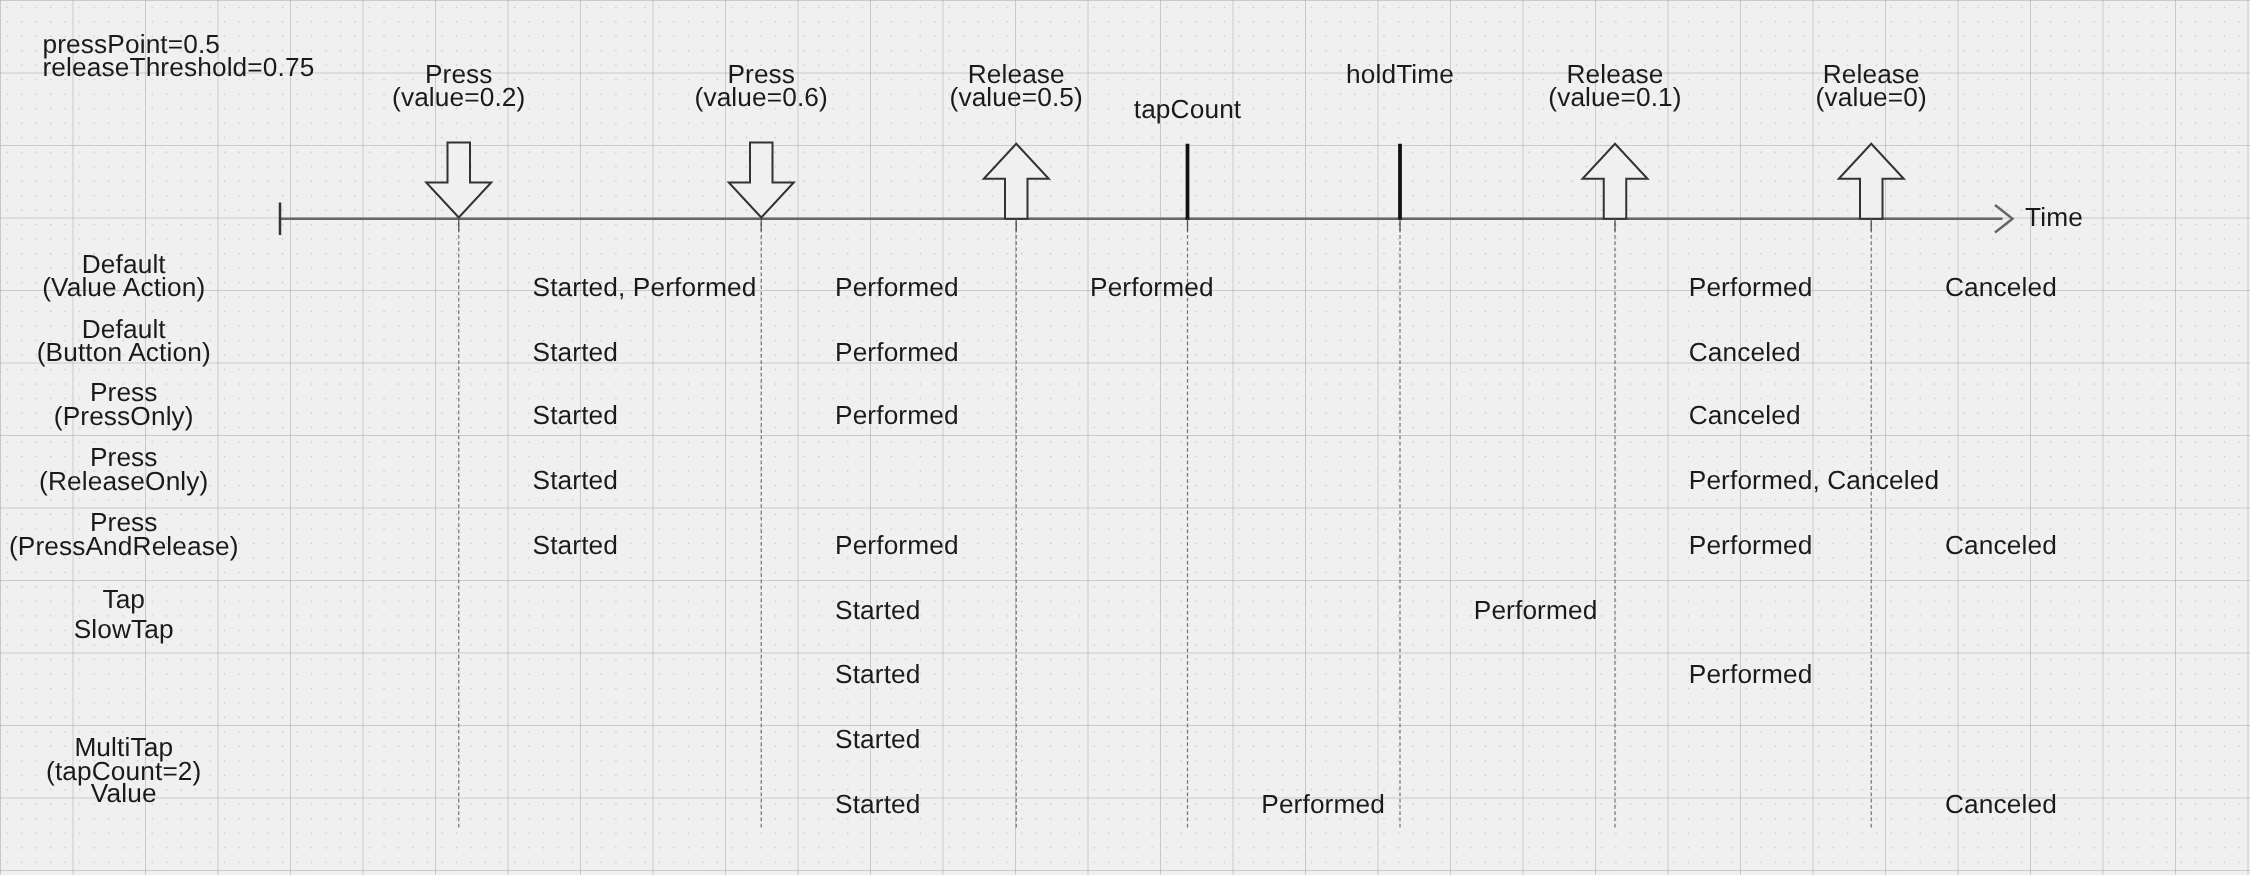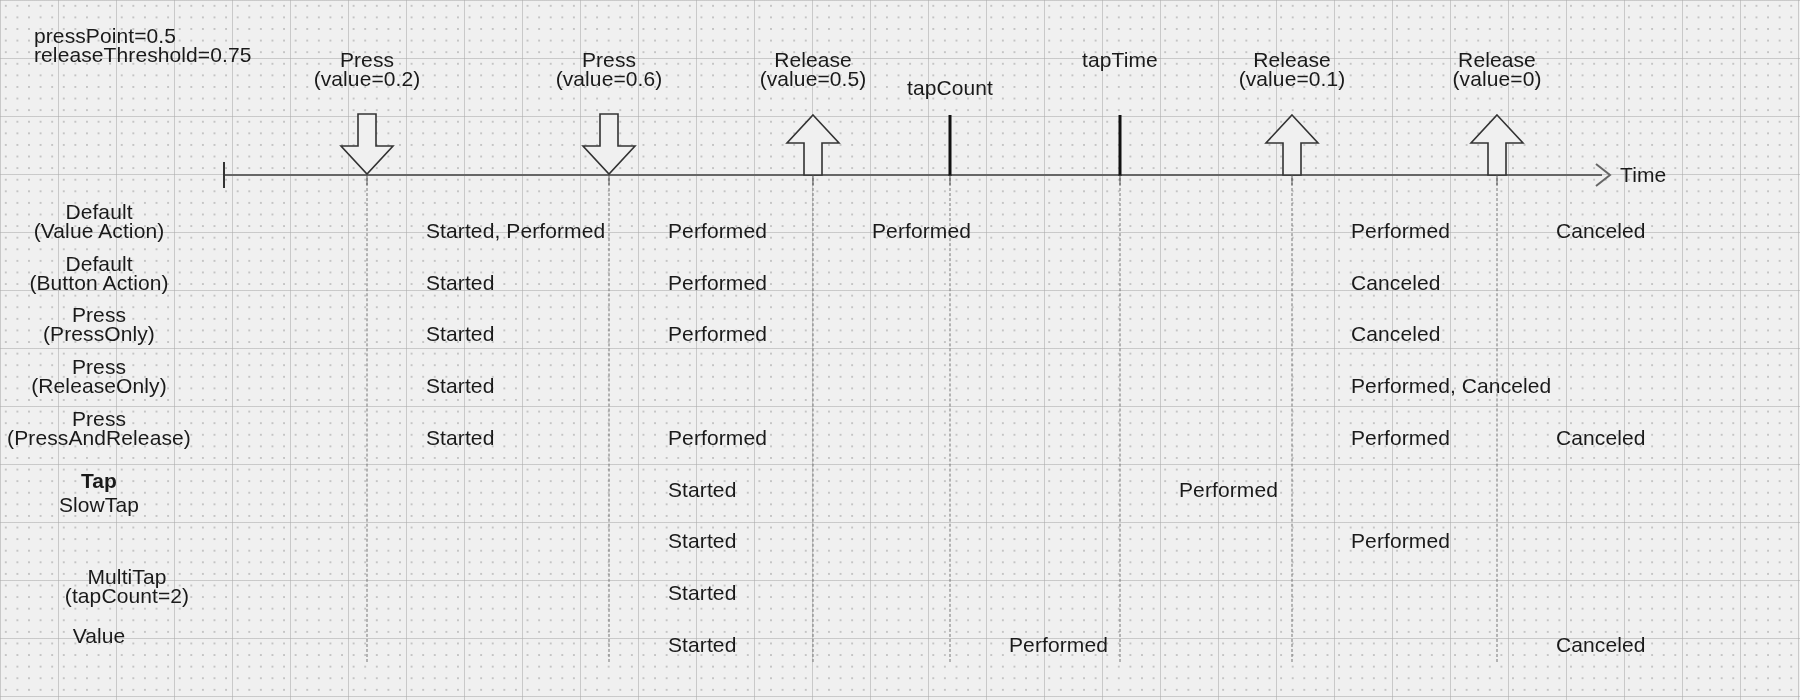--- a/index.html
+++ b/index.html
@@ -127,21 +127,21 @@
 (value=0.5)</div>
       <div class="abs marker" style="left: 813px; top: 114px;">
         <svg width="58" height="62" viewBox="0 0 58 62">
           <path d="M29 1 L55 29 L38 29 L38 61 L20 61 L20 29 L3 29 Z" fill="#f0f0f0" stroke="#333" stroke-width="1.6" stroke-linejoin="miter"></path>
         </svg>
       </div>
       <div class="abs" style="left: 813px; top: 175px; width: 0px; height: 10px; border-left: 1.5px solid rgb(85, 85, 85); transform: translateX(-50%);"></div>
       <div class="abs txt event-caption" style="left: 950px; top: 78px;">tapCount</div>
       <div class="abs tickbar" style="left: 950px; top: 115px; height: 61px;"></div>
       <div class="abs" style="left: 950px; top: 175px; width: 0px; height: 10px; border-left: 1.5px solid rgb(85, 85, 85); transform: translateX(-50%);"></div>
-      <div class="abs txt event-caption" style="left: 1120px; top: 50px;">tapTime</div>
+      <div class="abs txt event-caption" style="left: 1120px; top: 50px;">holdTime</div>
       <div class="abs tickbar" style="left: 1120px; top: 115px; height: 61px;"></div>
       <div class="abs" style="left: 1120px; top: 175px; width: 0px; height: 10px; border-left: 1.5px solid rgb(85, 85, 85); transform: translateX(-50%);"></div>
       <div class="abs txt event-caption" style="left: 1292px; top: 50px;">Release
 (value=0.1)</div>
       <div class="abs marker" style="left: 1292px; top: 114px;">
         <svg width="58" height="62" viewBox="0 0 58 62">
           <path d="M29 1 L55 29 L38 29 L38 61 L20 61 L20 29 L3 29 Z" fill="#f0f0f0" stroke="#333" stroke-width="1.6" stroke-linejoin="miter"></path>
         </svg>
       </div>
       <div class="abs" style="left: 1292px; top: 175px; width: 0px; height: 10px; border-left: 1.5px solid rgb(85, 85, 85); transform: translateX(-50%);"></div>
@@ -176,27 +176,27 @@
       <div class="abs txt row-label" style="left: 0px; width: 198px; top: 376px;">Press
 (ReleaseOnly)</div>
       <div class="abs txt cell" style="left: 380px; top: 385px;">Started</div>
       <div class="abs txt cell" style="left: 1305px; top: 385px;">Performed, Canceled</div>
       <div class="abs txt row-label" style="left: 0px; width: 198px; top: 428px;">Press
 (PressAndRelease)</div>
       <div class="abs txt cell" style="left: 380px; top: 437px;">Started</div>
       <div class="abs txt cell" style="left: 622px; top: 437px;">Performed</div>
       <div class="abs txt cell" style="left: 1305px; top: 437px;">Performed</div>
       <div class="abs txt cell" style="left: 1510px; top: 437px;">Canceled</div>
-      <div class="abs txt row-label" style="left: 0px; width: 198px; top: 480px; font-weight: bold;">Tap</div>
+      <div class="abs txt row-label" style="left: 0px; width: 198px; top: 480px;">Tap</div>
       <div class="abs txt cell" style="left: 622px; top: 489px;">Started</div>
       <div class="abs txt cell" style="left: 1133px; top: 489px;">Performed</div>
       <div class="abs txt row-label" style="left: 0px; width: 198px; top: 504px;">SlowTap</div>
       <div class="abs txt cell" style="left: 622px; top: 540px;">Started</div>
       <div class="abs txt cell" style="left: 1305px; top: 540px;">Performed</div>
-      <div class="abs txt row-label" style="left: 0px; width: 198px; top: 586px; margin-left: 28px;">MultiTap
+      <div class="abs txt row-label" style="left: 0px; width: 198px; top: 608px;">MultiTap
 (tapCount=2)</div>
       <div class="abs txt cell" style="left: 622px; top: 592px;">Started</div>
       <div class="abs txt row-label" style="left: 0px; width: 198px; top: 635px;">Value</div>
       <div class="abs txt cell" style="left: 622px; top: 644px;">Started</div>
       <div class="abs txt cell" style="left: 963px; top: 644px;">Performed</div>
       <div class="abs txt cell" style="left: 1510px; top: 644px;">Canceled</div>
     </div>
 
 </div>
 

